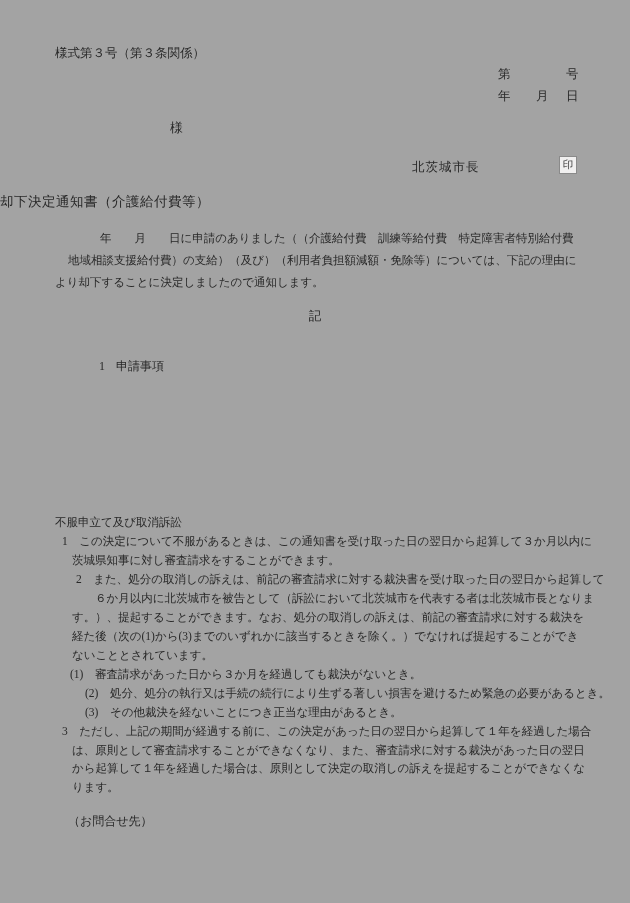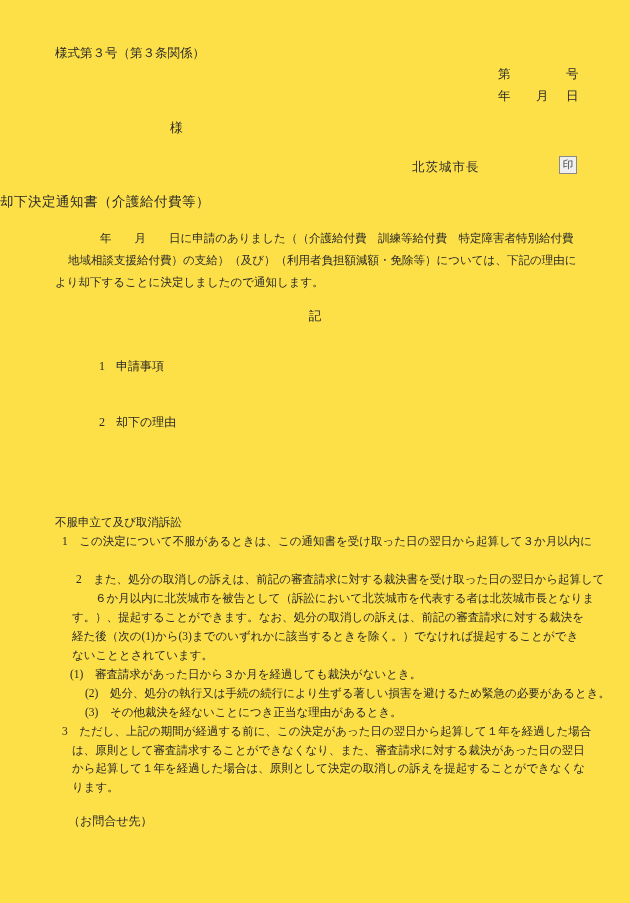--- a/index.html
+++ b/index.html
@@ -1,20 +1,20 @@
 <!DOCTYPE html>
 <html lang="ja"><head>
 <meta charset="utf-8">
 <style>
   html, body { margin: 0; padding: 0; background: #ffffff; }
   .page {
     position: relative;
     width: 630px;
     height: 903px;
-    background: #fde047;
+    background: #a3a3a3;
     color: #282828;
     font-family: "Liberation Serif", "DejaVu Serif", serif;
     overflow: hidden;
   }
   .abs { position: absolute; white-space: pre; line-height: 1.15; }
   .fs-body { font-size: 11.5px; }
   .seal-box {
     left: 559px; top: 156px;
     width: 16px; height: 16px;
     border: 1px solid #8a8a8a;
@@ -92,26 +92,24 @@
 
   <div class="abs fs-body p-b0">年　　月　　日に申請のありました（（介護給付費　訓練等給付費　特定障害者特別給付費</div>
   <div class="abs fs-body p-b1">地域相談支援給付費）の支給）（及び）（利用者負担額減額・免除等）については、下記の理由に</div>
   <div class="abs fs-body p-b2">より却下することに決定しましたので通知します。</div>
 
   <div class="p-ki">記</div>
 
   <div class="abs item-row p-item0">
     <span class="no">1</span><span class="lab">申請事項</span>
   </div>
-  <div class="abs item-row p-item1">
-    <span class="no">2</span><span class="lab">却下の理由</span>
-  </div>
 
   <div class="abs fs-body p-ah">不服申立て及び取消訴訟</div>
   <div class="abs fs-body p-a0">1　この決定について不服があるときは、この通知書を受け取った日の翌日から起算して３か月以内に</div>
+  <div class="abs fs-body p-a1">茨城県知事に対し審査請求をすることができます。</div>
   <div class="abs fs-body p-a2">2　また、処分の取消しの訴えは、前記の審査請求に対する裁決書を受け取った日の翌日から起算して</div>
   <div class="abs fs-body p-a3">６か月以内に北茨城市を被告として（訴訟において北茨城市を代表する者は北茨城市長となりま</div>
   <div class="abs fs-body p-a4">す。）、提起することができます。なお、処分の取消しの訴えは、前記の審査請求に対する裁決を</div>
   <div class="abs fs-body p-a5">経た後（次の(1)から(3)までのいずれかに該当するときを除く。）でなければ提起することができ</div>
   <div class="abs fs-body p-a6">ないこととされています。</div>
   <div class="abs fs-body p-a7">(1)　審査請求があった日から３か月を経過しても裁決がないとき。</div>
   <div class="abs fs-body p-a8">(2)　処分、処分の執行又は手続の続行により生ずる著しい損害を避けるため緊急の必要があるとき。</div>
   <div class="abs fs-body p-a9">(3)　その他裁決を経ないことにつき正当な理由があるとき。</div>
   <div class="abs fs-body p-a10">3　ただし、上記の期間が経過する前に、この決定があった日の翌日から起算して１年を経過した場合</div>
   <div class="abs fs-body p-a11">は、原則として審査請求することができなくなり、また、審査請求に対する裁決があった日の翌日</div>

